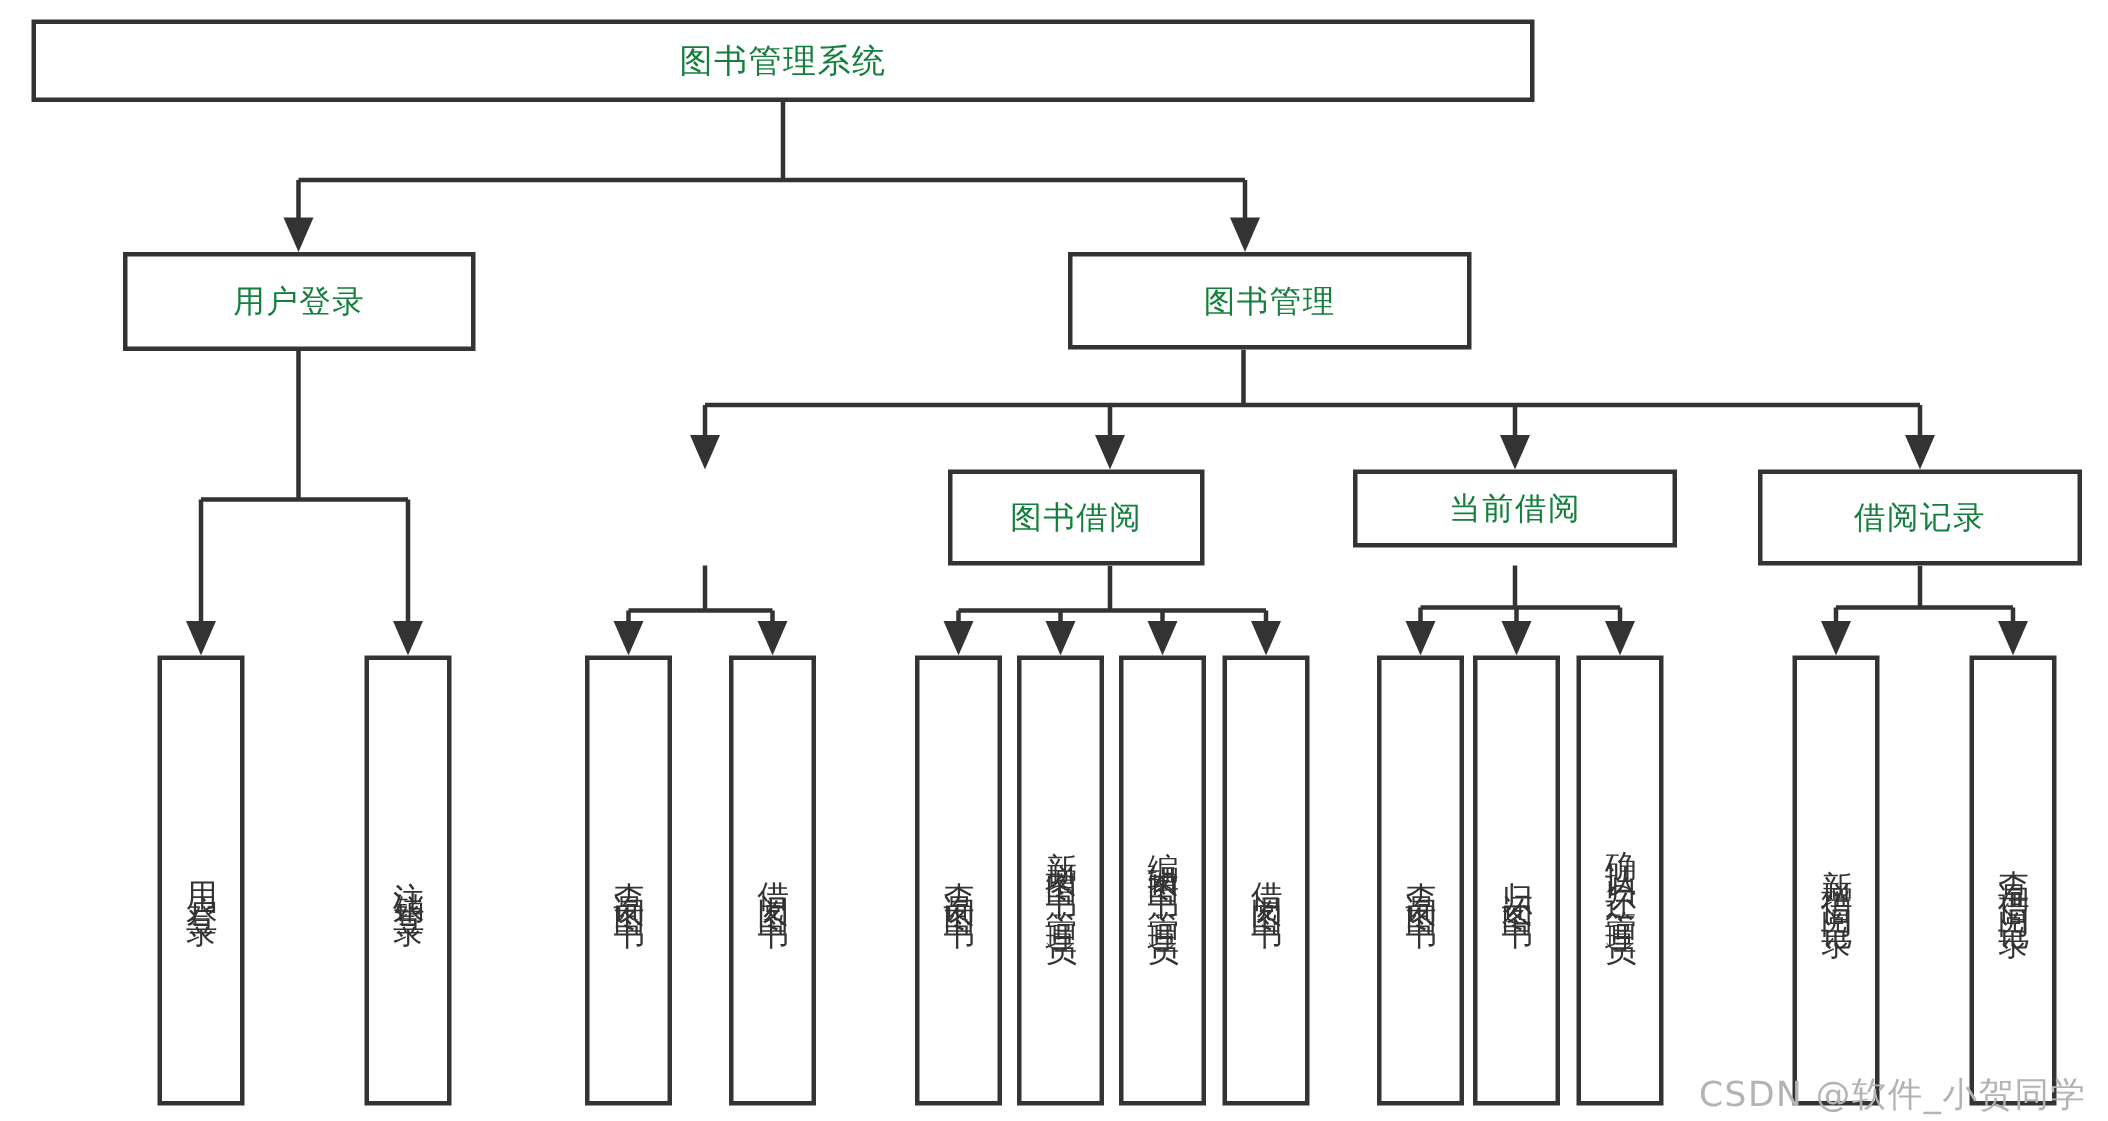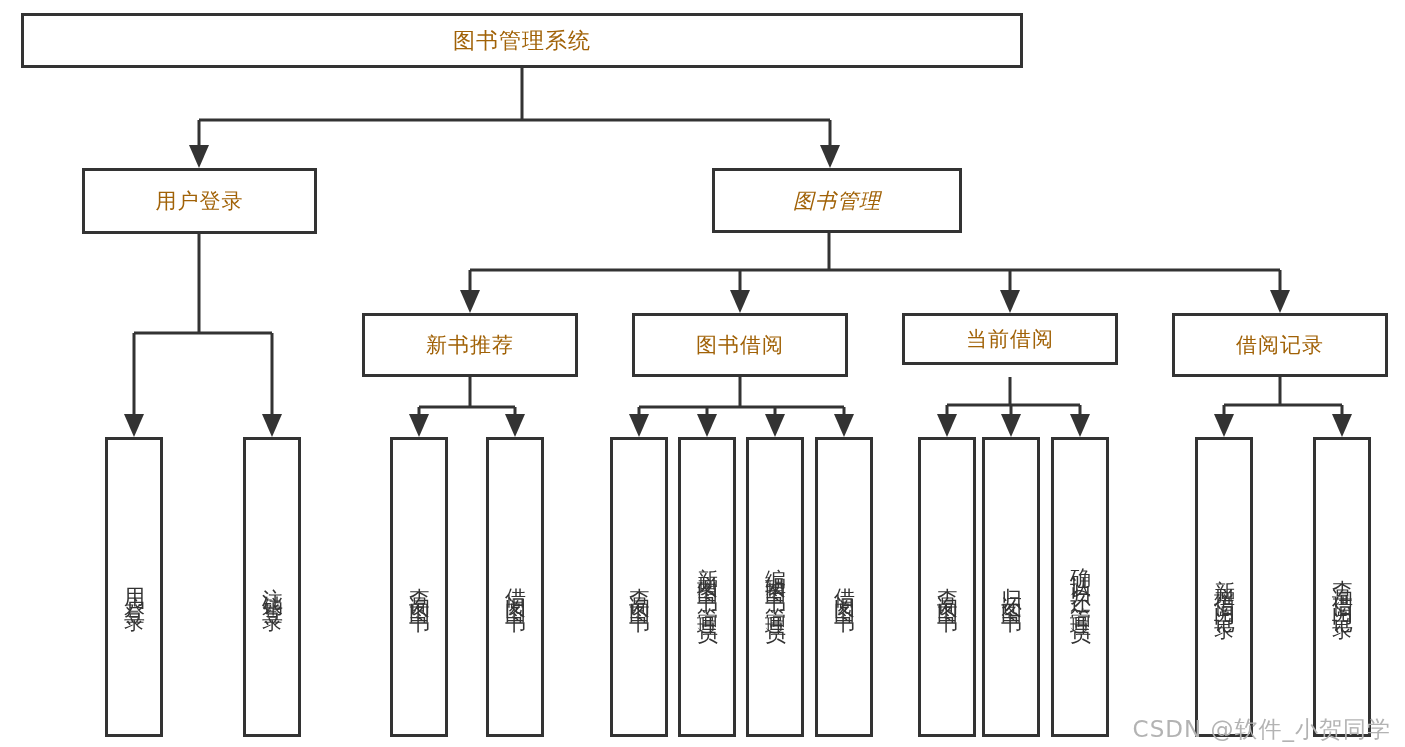--- a/index.html
+++ b/index.html
@@ -26,21 +26,21 @@
     box-sizing: border-box;
     border: 3px solid #333333;
     background: #ffffff;
     display: flex;
     align-items: center;
     justify-content: center;
     z-index: 2;
   }
   .node .hlabel {
     font-size: 21px;
-    color: #a16207;
+    color: #15803d;
     letter-spacing: 1px;
     white-space: nowrap;
   }
   .node.root .hlabel {
     font-size: 22px;
   }
   .node .vlabel {
     writing-mode: vertical-rl;
     text-orientation: mixed;
     font-size: 21px;
@@ -105,28 +105,25 @@
     </g>
   </svg>
 
   <div class="node root" style="left:21px; top:13px; width:1002px; height:55px;">
     <span class="hlabel">图书管理系统</span>
   </div>
 
   <div class="node" style="left:82px; top:168px; width:235px; height:66px;">
     <span class="hlabel">用户登录</span>
   </div>
-  <div class="node" style="left:712px; top:168px; width:250px; height:65px;font-style:italic;">
+  <div class="node" style="left:712px; top:168px; width:269px; height:65px;">
     <span class="hlabel">图书管理</span>
   </div>
 
-  <div class="node" style="left:362px; top:313px; width:216px; height:64px;">
-    <span class="hlabel">新书推荐</span>
-  </div>
-  <div class="node" style="left:632px; top:313px; width:216px; height:64px;">
+  <div class="node" style="left:632px; top:313px; width:171px; height:64px;">
     <span class="hlabel">图书借阅</span>
   </div>
   <div class="node" style="left:902px; top:313px; width:216px; height:52px;">
     <span class="hlabel">当前借阅</span>
   </div>
   <div class="node" style="left:1172px; top:313px; width:216px; height:64px;">
     <span class="hlabel">借阅记录</span>
   </div>
 
   <div class="node" style="left:105px; top:437px; width:58px; height:300px;">

